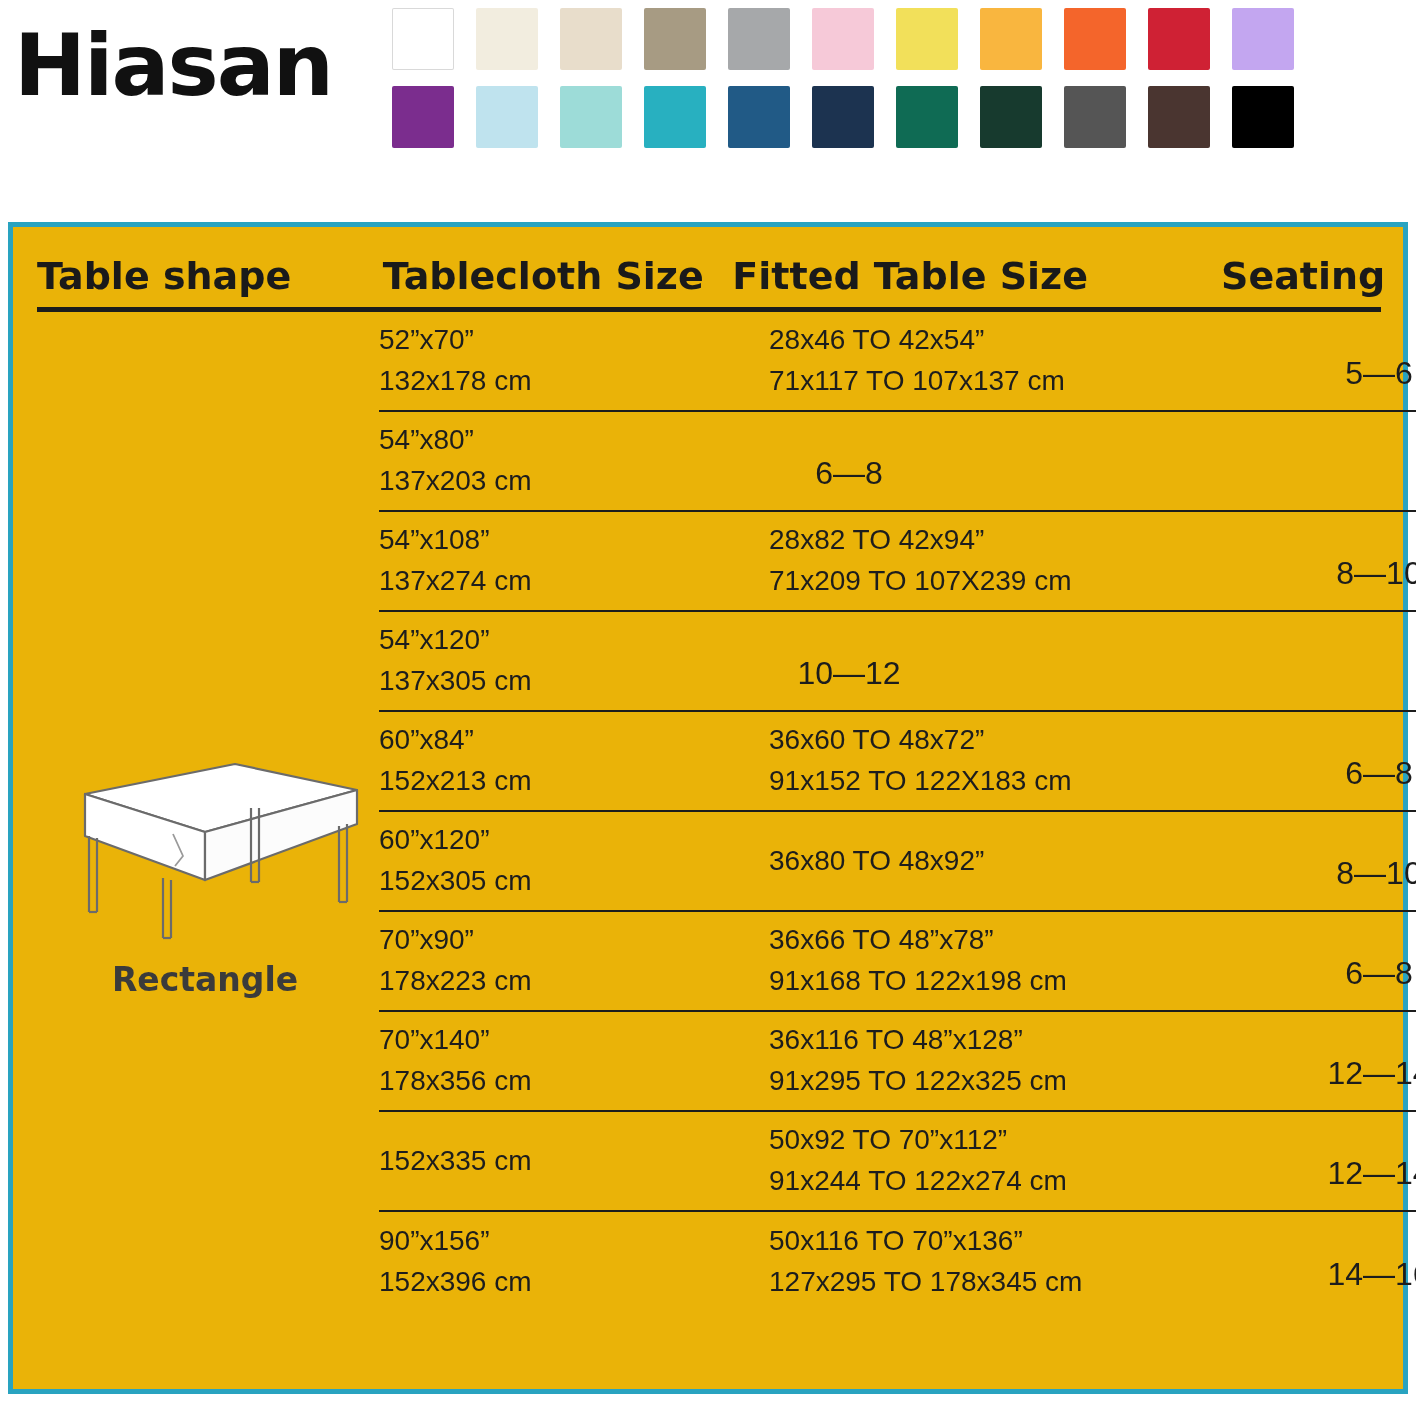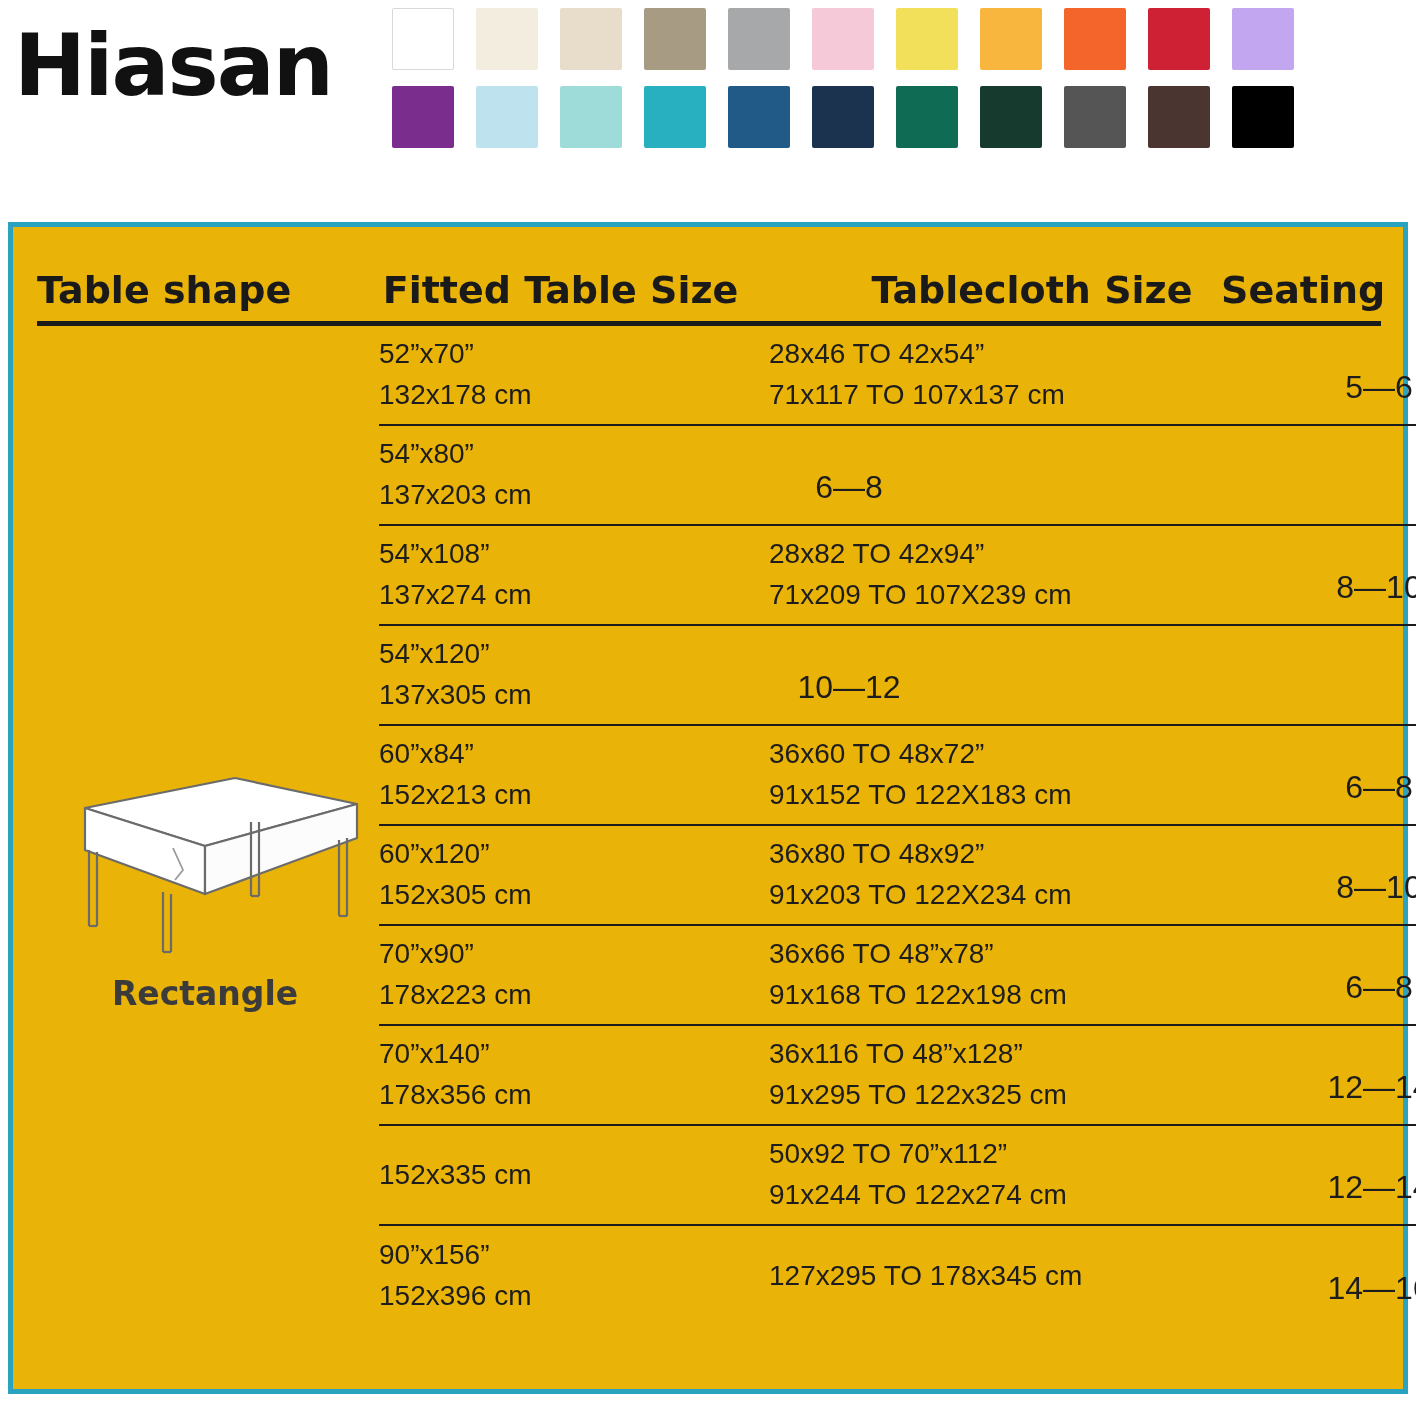--- a/index.html
+++ b/index.html
@@ -83,21 +83,21 @@
   .th {
     font-family: "DejaVu Sans", sans-serif;
     font-weight: bold;
     font-size: 38px;
     color: #1a1a1a;
     line-height: 1.05;
   }
   .col-shape  { width: 348px; }
   .col-cloth  { width: 352px; }
   .col-fitted { width: 492px; }
-  .col-seat   { width: 160px; text-align: right; margin-top: 14px; }
+  .col-seat   { width: 160px; text-align: right; }
 
   .body-row {
     display: flex;
     align-items: stretch;
   }
 
   .shape-cell {
     width: 348px;
     flex: 0 0 348px;
     position: relative;
@@ -183,22 +183,22 @@
         <div class="swatch" style="background: rgb(0, 0, 0);"></div>
       </div>
   </div>
 </div>
 
 <div class="card">
   <div class="card-inner">
 
     <div class="head-row">
       <div class="th col-shape">Table shape</div>
+      <div class="th col-cloth">Tablecloth Size</div>
       <div class="th col-fitted">Fitted Table Size</div>
-      <div class="th col-cloth">Tablecloth Size</div>
       <div class="th col-seat">Seating</div>
     </div>
 
     <div class="body-row">
 
       <div class="shape-cell">
         <div class="shape-inner">
           <svg width="320" height="200" viewBox="0 0 320 200">
             <g fill="none" stroke="#6b6b6b" stroke-width="2.2" stroke-linejoin="round">
               <polygon points="40,42 190,12 312,38 160,80" fill="#ffffff"></polygon>
@@ -271,21 +271,20 @@
             </div>
             <div class="c-seat">6—8</div>
           </div>
           <div class="drow">
             <div class="c-cloth">
               <span class="ln">60”x120”</span>
               <span class="ln">152x305 cm</span>
             </div>
             <div class="c-fitted">
               <span class="ln">36x80 TO 48x92”</span>
-              <span class="ln">91x203 TO 122X234 cm</span>
             </div>
             <div class="c-seat">8—10</div>
           </div>
           <div class="drow">
             <div class="c-cloth">
               <span class="ln">70”x90”</span>
               <span class="ln">178x223 cm</span>
             </div>
             <div class="c-fitted">
               <span class="ln">36x66 TO 48”x78”</span>
@@ -313,20 +312,21 @@
               <span class="ln">91x244 TO 122x274 cm</span>
             </div>
             <div class="c-seat">12—14</div>
           </div>
           <div class="drow">
             <div class="c-cloth">
               <span class="ln">90”x156”</span>
               <span class="ln">152x396 cm</span>
             </div>
             <div class="c-fitted">
+              <span class="ln">50x116 TO 70”x136”</span>
               <span class="ln">127x295 TO 178x345 cm</span>
             </div>
             <div class="c-seat">14—16</div>
           </div>
         </div>
 
     </div>
   </div>
 </div>
 

